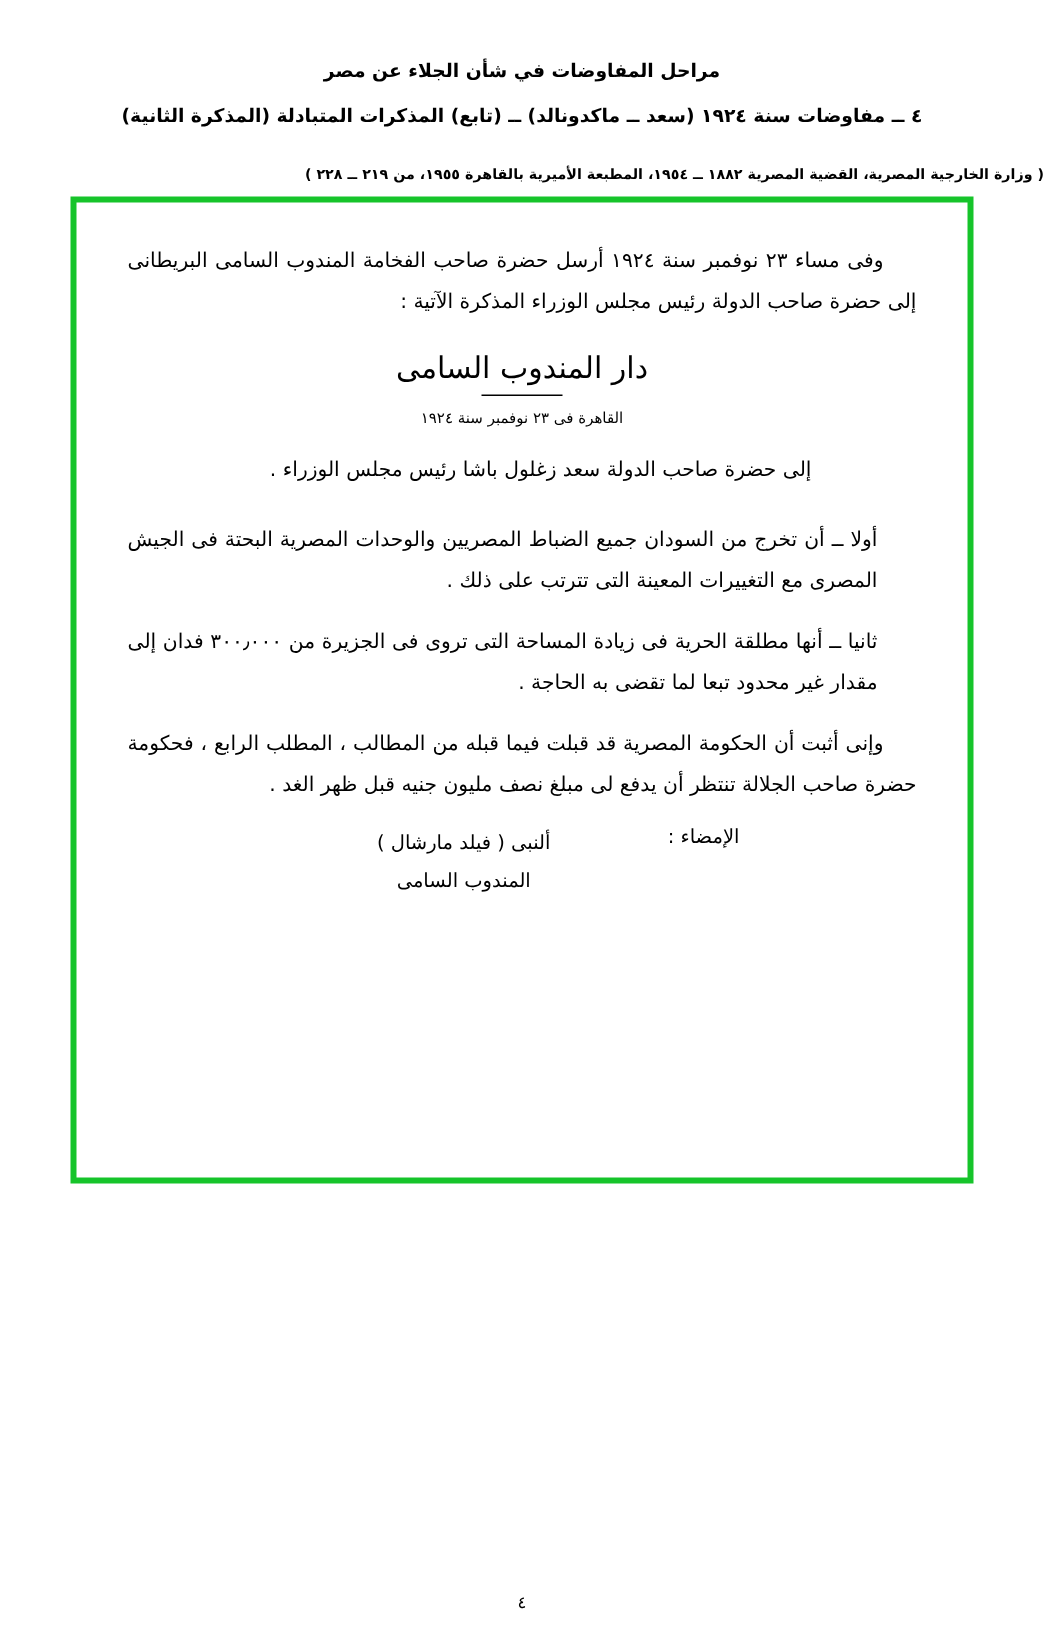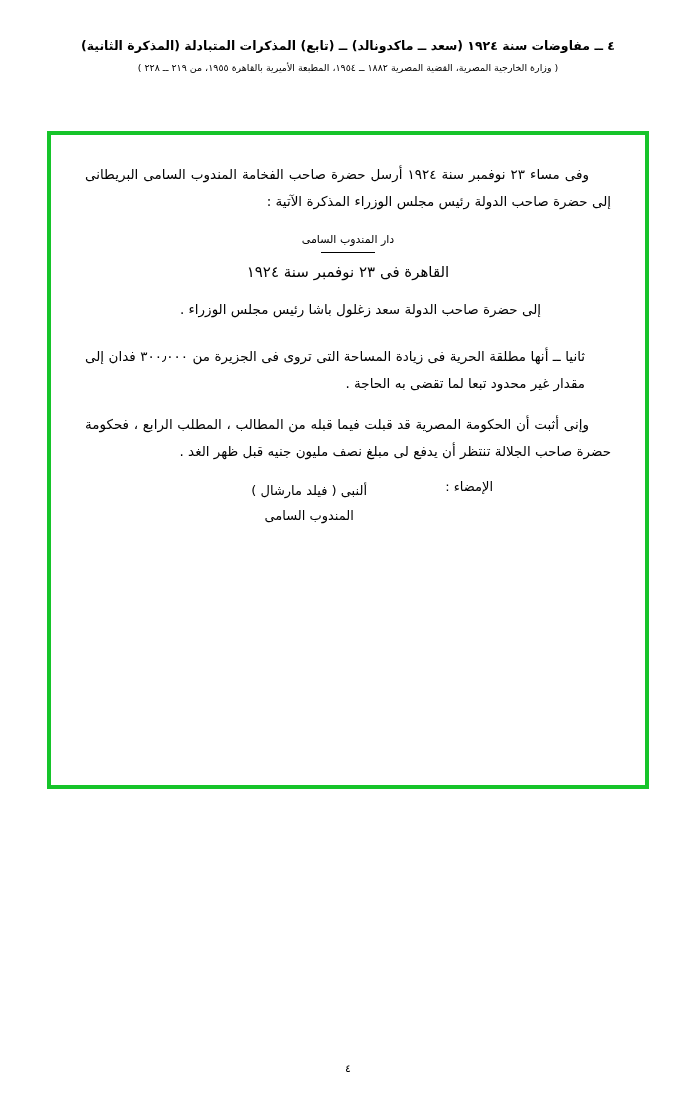--- a/index.html
+++ b/index.html
@@ -31,28 +31,29 @@
   .header-title {
     font-size: 12.5px;
     font-weight: bold;
     letter-spacing: 0.2px;
     line-height: 1.5;
     direction: rtl;
   }
   .header-sub {
     font-size: 12.5px;
     font-weight: bold;
-    margin-top: 0;
+    margin-top: 12px;
     direction: rtl;
   }
   .header-source {
     font-size: 9.5px;
-    font-weight: normal;
-    margin-top: 9px;
-    direction: rtl;
+    font-weight: bold;
+    margin-top: 27px;
+    direction: rtl;
+    text-align: right;
   }
 
   
   .frame {
     position: absolute;
     top: 131px;
     left: 47px;
     width: 602px;
     height: 658px;
     border: 4px solid #16c42a;
@@ -71,33 +72,33 @@
     margin: 0 0 14px 0;
     direction: rtl;
     text-align: justify;
     text-align-last: right;
   }
   .para-indent {
     text-indent: 22px;
   }
 
   .title-line {
-    font-size: 11px;
+    font-size: 20px;
     margin: 18px 0 2px 0;
     text-align: center;
     direction: rtl;
   }
   .rule {
     width: 54px;
     height: 1px;
     background: #000;
     margin: 6px auto 10px auto;
   }
   .place-date {
-    font-size: 15px;
+    font-size: 10px;
     text-align: center;
     margin: 0 0 20px 0;
     direction: rtl;
   }
 
   .addressee {
     font-size: 13.5px;
     margin: 0 0 26px 0;
     padding-right: 70px;
     direction: rtl;
@@ -156,37 +157,39 @@
     font-size: 11px;
     direction: rtl;
   }
 </style>
 </head>
 <body>
 
 <div class="page">
 
   <div class="header">
+    <div class="header-title">مراحل المفاوضات في شأن الجلاء عن مصر</div>
     <div class="header-sub">٤ ــ مفاوضات سنة ١٩٢٤ (سعد ــ ماكدونالد) ــ (تابع) المذكرات المتبادلة (المذكرة الثانية)</div>
     <div class="header-source">( وزارة الخارجية المصرية، القضية المصرية ١٨٨٢ ــ ١٩٥٤، المطبعة الأميرية بالقاهرة ١٩٥٥، من ٢١٩ ــ ٢٢٨ )</div>
   </div>
 
   <div class="frame">
     <div class="frame-inner">
 
       <p class="para para-indent">وفى مساء ٢٣ نوفمبر سنة ١٩٢٤ أرسل حضرة صاحب الفخامة المندوب السامى البريطانى إلى حضرة صاحب الدولة رئيس مجلس الوزراء المذكرة الآتية  :</p>
 
       <div class="title-line">دار المندوب السامى</div>
       <div class="rule"></div>
       <div class="place-date">القاهرة فى ٢٣ نوفمبر سنة ١٩٢٤</div>
 
       <div class="addressee">إلى حضرة صاحب الدولة سعد زغلول باشا رئيس مجلس الوزراء  .</div>
 
 
 
+      <p class="numbered">أولا ــ أن تخرج من السودان جميع الضباط المصريين والوحدات المصرية البحتة فى الجيش المصرى مع التغييرات المعينة التى تترتب على ذلك  .</p>
       <p class="numbered">ثانيا ــ أنها مطلقة الحرية فى زيادة المساحة التى تروى فى الجزيرة من ٣٠٠٫٠٠٠ فدان إلى مقدار غير محدود تبعا لما تقضى به الحاجة  .</p>
 
 
       <p class="para para-indent">وإنى أثبت أن الحكومة المصرية قد قبلت فيما قبله من المطالب ، المطلب الرابع ، فحكومة حضرة صاحب الجلالة تنتظر أن يدفع لى مبلغ نصف مليون جنيه قبل ظهر الغد  .</p>
 
 
       <div class="signature-block">
         <div class="sig-label">الإمضاء  :</div>
         <div class="sig-colon"></div>
         <div class="sig-names">

